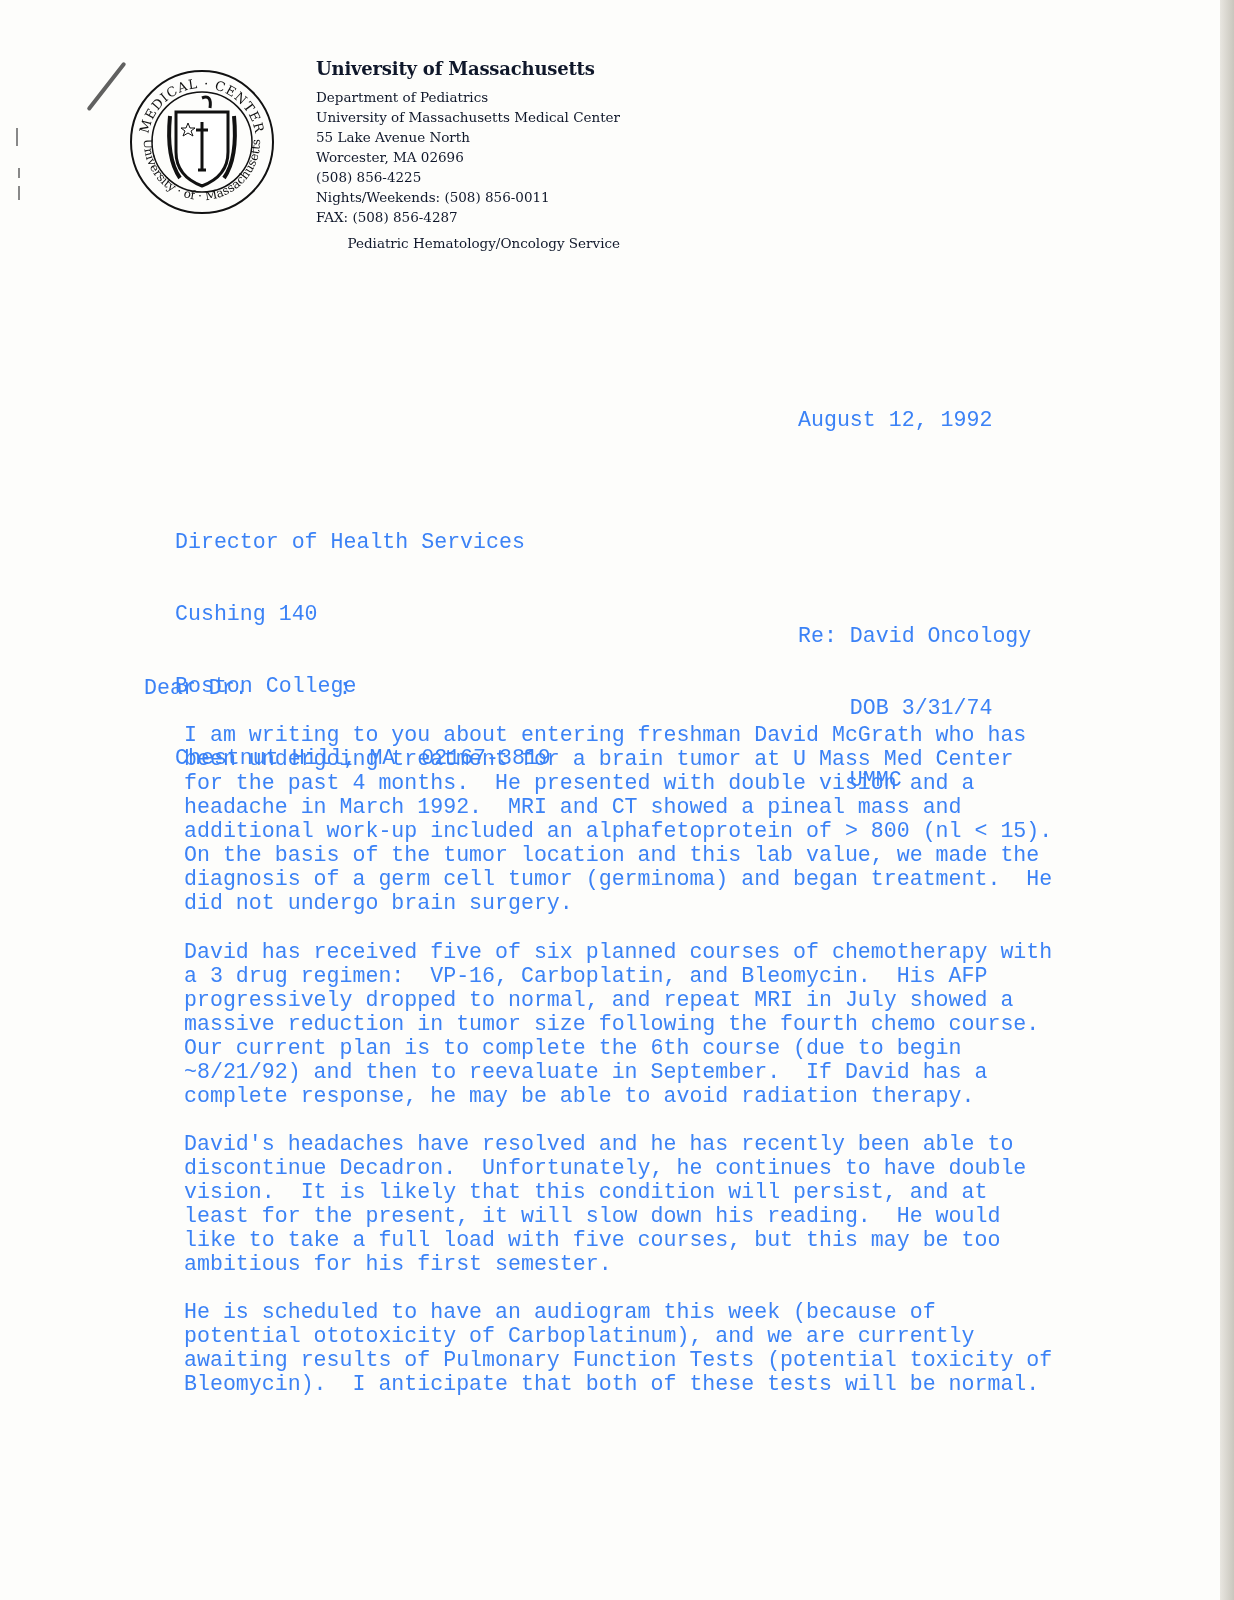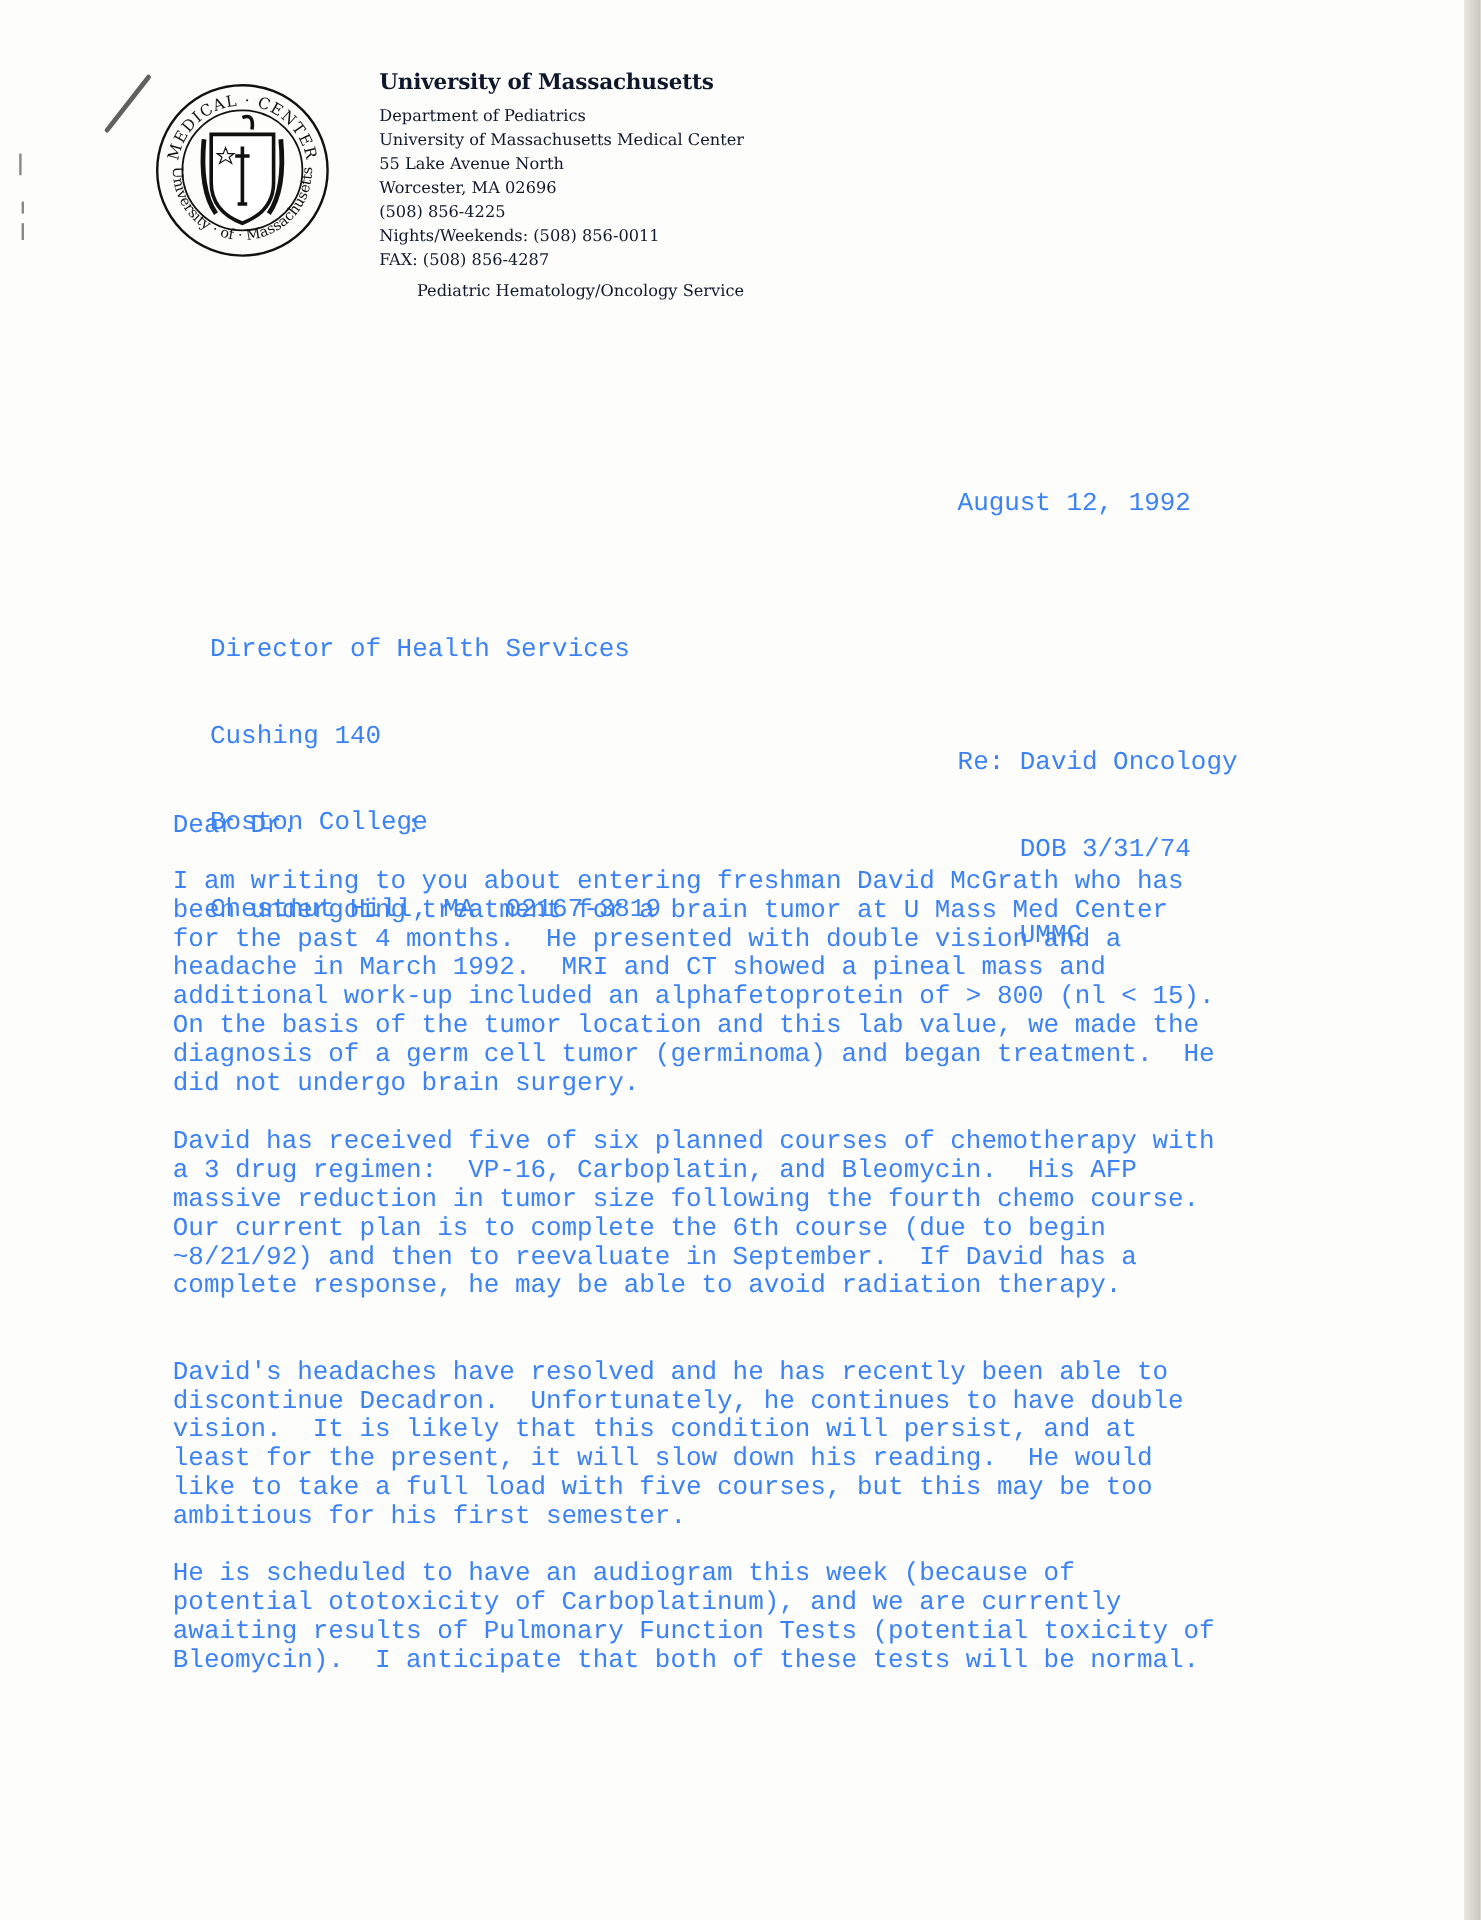--- a/index.html
+++ b/index.html
@@ -29,21 +29,21 @@
   .lh-service { font-size: 13.5px; margin-top: 8px; text-align: right; }
   .mono {
     font-family: "Liberation Mono", "DejaVu Sans Mono", monospace;
     color: #3b82f6; font-size: 21.6px; line-height: 24px; white-space: pre;
   }
   .date { position: absolute; left: 798px; top: 408px; }
   .address { position: absolute; left: 136px; top: 482px; margin-left: 39px; }
   .re { position: absolute; left: 798px; top: 576px; }
   .salutation { position: absolute; left: 144px; top: 676px; text-align: right; }
   .para { position: absolute; left: 144px; width: 945px; white-space: normal; text-align: justify; text-align-last: left; }
-  .para .ln { display: block; white-space: pre; }
+  .para .ln { display: block; white-space: pre; margin-left: 40px; }
   .p1 { top: 723px; }
   .p2 { top: 940px; }
   .p3 { top: 1132px; }
   .p4 { top: 1300px; }
 </style>
 </head>
 <body>
 
 <div class="edge-right"></div>
 <div class="edge-tick" style="left:16px;top:128px;height:18px;"></div>
@@ -109,20 +109,21 @@
   <span class="ln">headache in March 1992.  MRI and CT showed a pineal mass and</span>
   <span class="ln">additional work-up included an alphafetoprotein of &gt; 800 (nl &lt; 15).</span>
   <span class="ln">On the basis of the tumor location and this lab value, we made the</span>
   <span class="ln">diagnosis of a germ cell tumor (germinoma) and began treatment.  He</span>
   <span class="ln">did not undergo brain surgery.</span>
 </div>
 
 <div class="mono para p2">
   <span class="ln">David has received five of six planned courses of chemotherapy with</span>
   <span class="ln">a 3 drug regimen:  VP-16, Carboplatin, and Bleomycin.  His AFP</span>
+  <span class="ln">progressively dropped to normal, and repeat MRI in July showed a</span>
   <span class="ln">massive reduction in tumor size following the fourth chemo course.</span>
   <span class="ln">Our current plan is to complete the 6th course (due to begin</span>
   <span class="ln">~8/21/92) and then to reevaluate in September.  If David has a</span>
   <span class="ln">complete response, he may be able to avoid radiation therapy.</span>
 </div>
 
 <div class="mono para p3">
   <span class="ln">David's headaches have resolved and he has recently been able to</span>
   <span class="ln">discontinue Decadron.  Unfortunately, he continues to have double</span>
   <span class="ln">vision.  It is likely that this condition will persist, and at</span>

